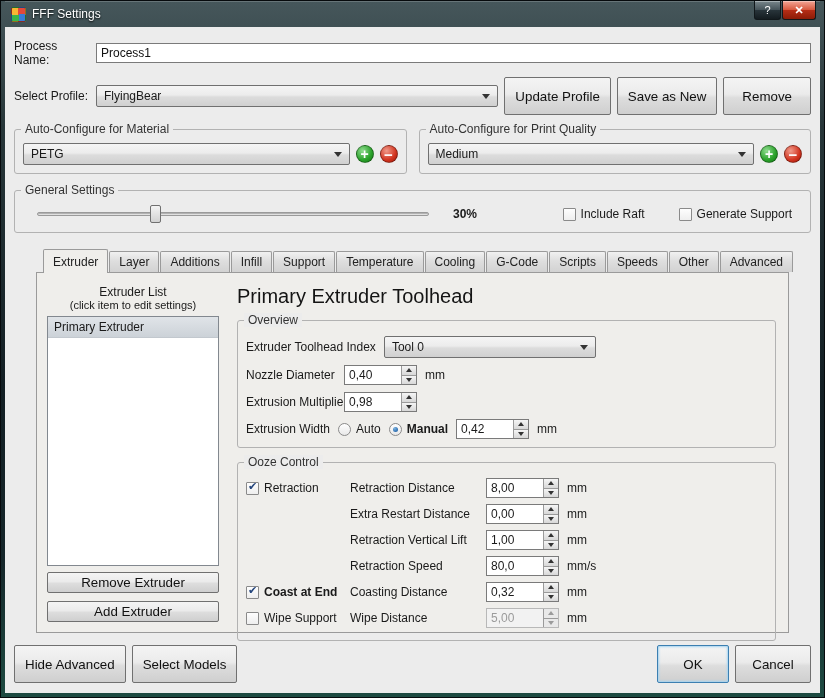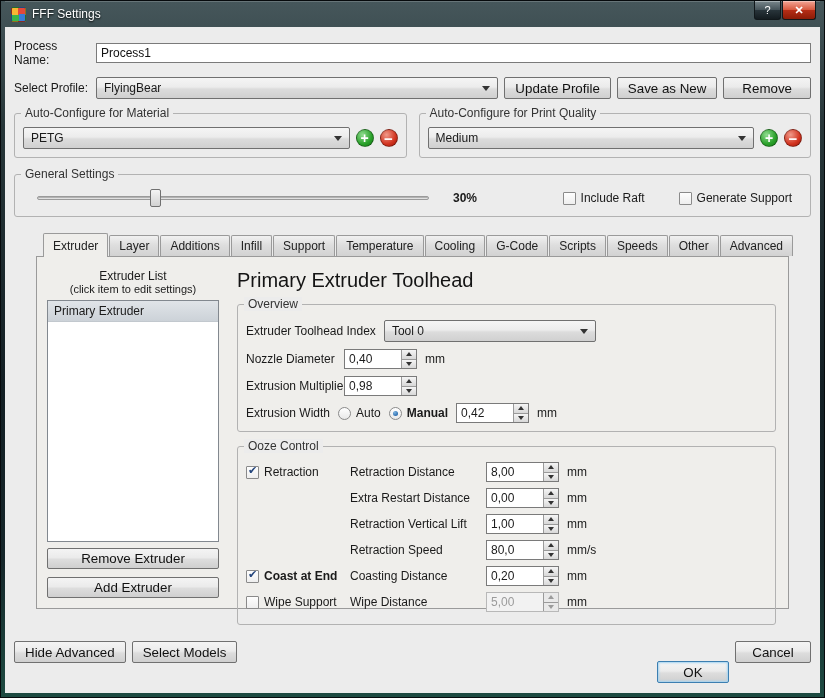--- a/index.html
+++ b/index.html
@@ -37,24 +37,24 @@
   .textinput { flex:1; height:20px; border:1px solid #7a7a7a; background:#fff; padding:0 4px;
     font-family:"Liberation Sans",sans-serif; font-size:12px; color:#111; }
 
   .combo { height:22px; border:1px solid #707070; border-radius:2px;
     background:linear-gradient(180deg,#f5f5f5,#ececec 45%,#dcdcdc 55%,#d0d0d0);
     display:flex; align-items:center; padding:0 7px; gap:6px; }
   .combo-text { white-space:nowrap; overflow:hidden; }
   .arrow-down { margin-left:auto; width:0; height:0; border-left:4px solid transparent;
     border-right:4px solid transparent; border-top:5px solid #333; }
 
-  .btn { height:22px; border:1px solid #707070; border-radius:2px; padding:0 10px;
+  .btn { height:38px; border:1px solid #707070; border-radius:2px; padding:0 10px;
     background:linear-gradient(180deg,#f4f4f4,#ebebeb 45%,#dddddd 55%,#cfcfcf);
     display:inline-flex; align-items:center; justify-content:center; color:#111; white-space:nowrap; cursor:default; }
-  .btn.default { border-color:#3c7fb1; box-shadow:inset 0 0 2px 1px #a4d4f2;margin-top:40px; }
+  .btn.default { border-color:#3c7fb1; box-shadow:inset 0 0 2px 1px #a4d4f2; }
 
   .group { border:1px solid #b2b2b2; border-radius:3px; position:relative; padding:13px 8px 8px 8px; }
   .group-title { position:absolute; top:-8px; left:6px; background:#ececec; padding:0 4px; color:#333; white-space:nowrap; }
 
   .auto-row { display:flex; gap:12px; margin-top:14px; }
   .auto-row .group { flex:1; }
   .group-body { display:flex; align-items:center; gap:6px; }
   .group-body .combo { flex:1; }
 
   .circle-btn { width:18px; height:18px; border-radius:50%; flex:0 0 18px; color:#fff; font-weight:bold;
@@ -412,21 +412,21 @@
               <span class="ck-cell">
                 <span class="check">
                   <span class="box">
                       <span class="mark">✔</span>
                     </span>
                   <span style="font-weight:bold;">Coast at End</span>
                 </span>
               </span>
               <span class="olabel">Coasting Distance</span>
               <div class="spin">
-                <span class="val">0,20</span>
+                <span class="val">0,32</span>
                 <span class="sbtns">
                   <span class="sb">
                       <i class="tri up"></i>
                     </span>
                   <span class="sb">
                       <i class="tri down"></i>
                     </span>
                 </span>
               </div>
               <span class="unit">mm</span>

